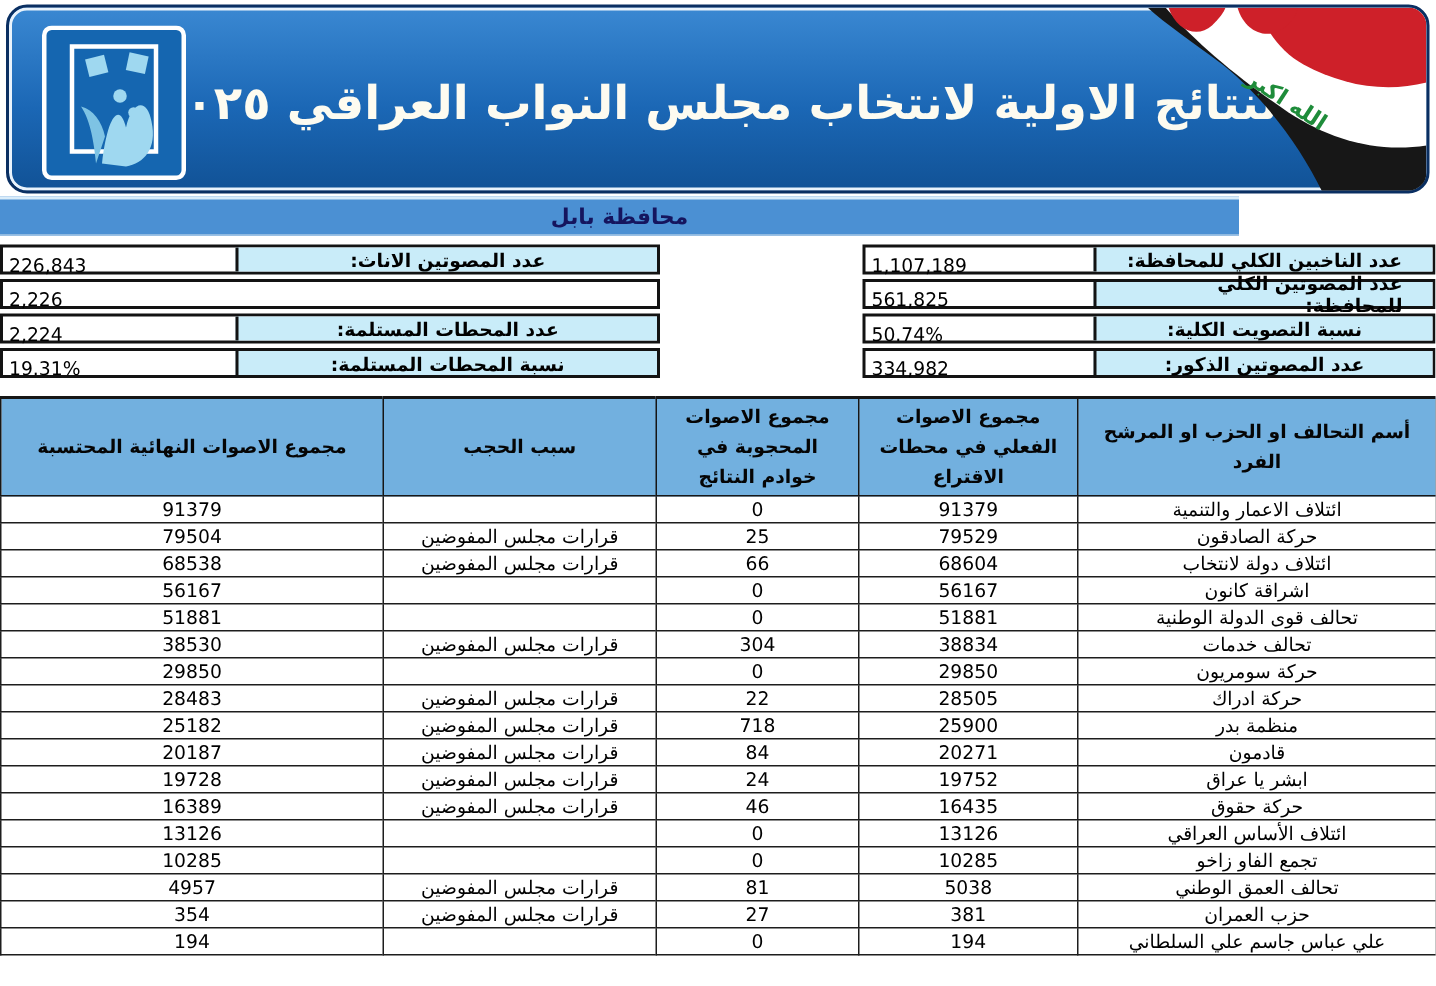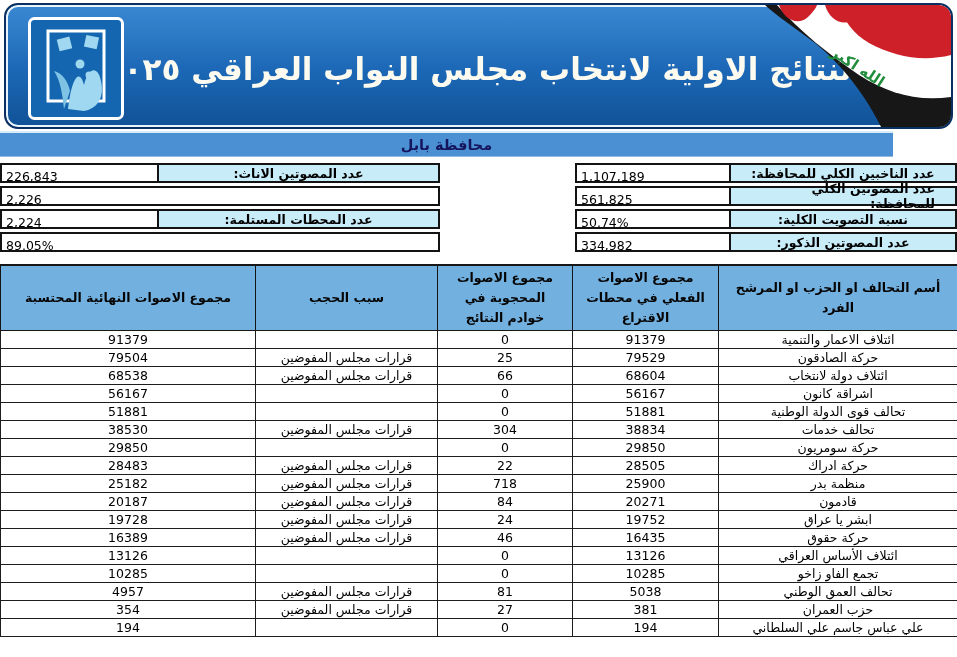--- a/index.html
+++ b/index.html
@@ -15,21 +15,21 @@
   .org-block{transform:translateX(58px);text-align:center;line-height:1.5;}
   .org-line{font-size:12.5px;font-weight:bold;}
   .org-sep{width:300px;height:2px;background:#ffffff;margin:4px auto 2px auto;border-radius:1px;}
   .banner-title{margin-top:6px;font-size:31px;font-weight:bold;letter-spacing:0;white-space:nowrap;}
 
   .logo-box{position:absolute;left:22px;top:12px;z-index:2;}
   .flag-box{position:absolute;right:0;top:0;width:214px;height:126px;z-index:2;overflow:hidden;
     border-top-right-radius:12px;}
 
   
-  .province-bar{margin-top:2px;width:893px;height:26px;background:#4b90d3;
+  .province-bar{margin-top:2px;width:826px;height:26px;background:#4b90d3;
     border-top:2px solid #d9ecfa;border-bottom:1px solid #8fb9e0;
     display:flex;align-items:center;justify-content:center;
     font-size:14.5px;font-weight:bold;color:#15155e;text-align:right;}
 
   
   .stats{display:flex;direction:rtl;justify-content:space-between;width:957px;margin-top:6px;}
   .stats-col{display:flex;flex-direction:column;}
   .stats-col.right{width:382px;}
   .stats-col.left{width:440px;}
   .stat-row{display:flex;direction:rtl;height:20px;border:2px solid #131313;margin-bottom:3px;background:#fff;}
@@ -115,21 +115,22 @@
       <div class="stat-value">226,843</div>
     </div>
     <div class="stat-row">
       <div class="stat-value">2,226</div>
     </div>
     <div class="stat-row">
       <div class="stat-label">عدد المحطات المستلمة:</div>
       <div class="stat-value">2,224</div>
     </div>
     <div class="stat-row">
-      <div class="stat-value">89.05%</div>
+      <div class="stat-label">نسبة المحطات المستلمة:</div>
+      <div class="stat-value">19.31%</div>
     </div>
   </div>
 </div>
 
 <table class="results">
   <colgroup>
     <col style="width:239px">
       <col style="width:146px">
       <col style="width:135px">
     <col style="width:182px">

